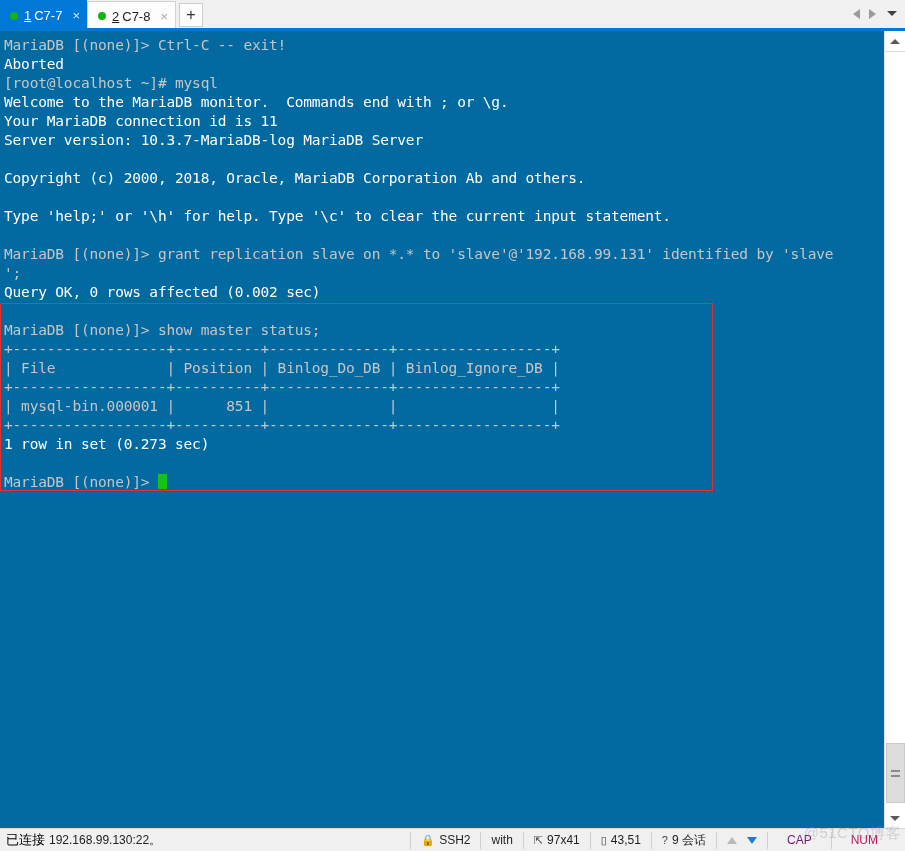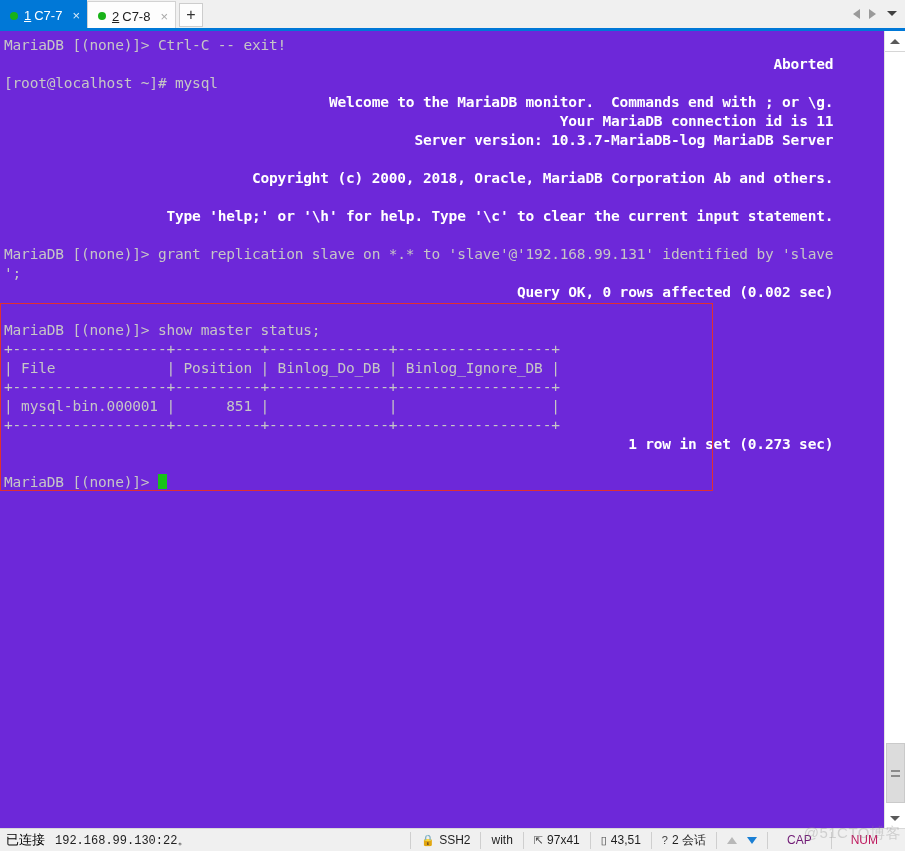--- a/index.html
+++ b/index.html
@@ -140,36 +140,36 @@
     height: 3px;
     background: #0078d7;
   }
 
   
   .terminal {
     position: absolute;
     left: 0; top: 31px;
     width: 884px;
     height: 797px;
-    background: #6d28d9;
+    background: #0369a1;
     overflow: hidden;
   }
   .term-lines {
     position: absolute;
     left: 4px;
     top: 5px;
     font-family: "DejaVu Sans Mono", "Liberation Mono", monospace;
     font-size: 14.5px;
     line-height: 19px;
     white-space: pre;
     color: #bcbcbc;
     letter-spacing: -0.18px;
   }
   .ln { height: 19px; }
-  .ln.b { color: #ffffff; font-weight: bold; text-align: right; }
+  .ln.b { color: #ffffff; font-weight: normal; }
   .ln.n { color: #c6c6c6; font-weight: normal; }
 
   .cursor {
     display: inline-block;
     width: 9px;
     height: 15px;
     background: #17c217;
     vertical-align: -2px;
   }
 
@@ -252,24 +252,24 @@
     box-sizing: border-box;
     display: flex;
     align-items: center;
     font-size: 12px;
     color: #1f1f1f;
   }
   .sb-conn {
     padding-left: 6px;
     display: flex;
     align-items: baseline;
-    gap: 10px;
+    gap: 4px;
   }
   .sb-conn-label { font-size: 13px; color: #000; }
-  .sb-conn-addr { font-size: 12px; color: #222; font-family: Liberation Mono, monospace; }
+  .sb-conn-addr { font-size: 12px; color: #222; }
   .sb-right {
     margin-left: auto;
     display: flex;
     align-items: center;
     height: 23px;
     padding-right: 8px;
   }
   .sb-cell {
     display: flex;
     align-items: center;
@@ -386,21 +386,21 @@
       <div class="sb-cell sep">
         <span class="icon-size">⇱</span>
         <span>97x41</span>
       </div>
       <div class="sb-cell sep">
         <span class="icon-pos">▯</span>
         <span>43,51</span>
       </div>
       <div class="sb-cell sep">
         <span class="icon-q">?</span>
-        <span>2 会话</span>
+        <span>9 会话</span>
       </div>
       <div class="sb-cell sep">
         <span class="arrow-up-g"></span>
         <span class="arrow-dn-b"></span>
       </div>
       <div class="sb-cell sep">
         <span class="sb-cap">CAP</span>
       </div>
       <div class="sb-cell sep">
         <span class="sb-num">NUM</span>

